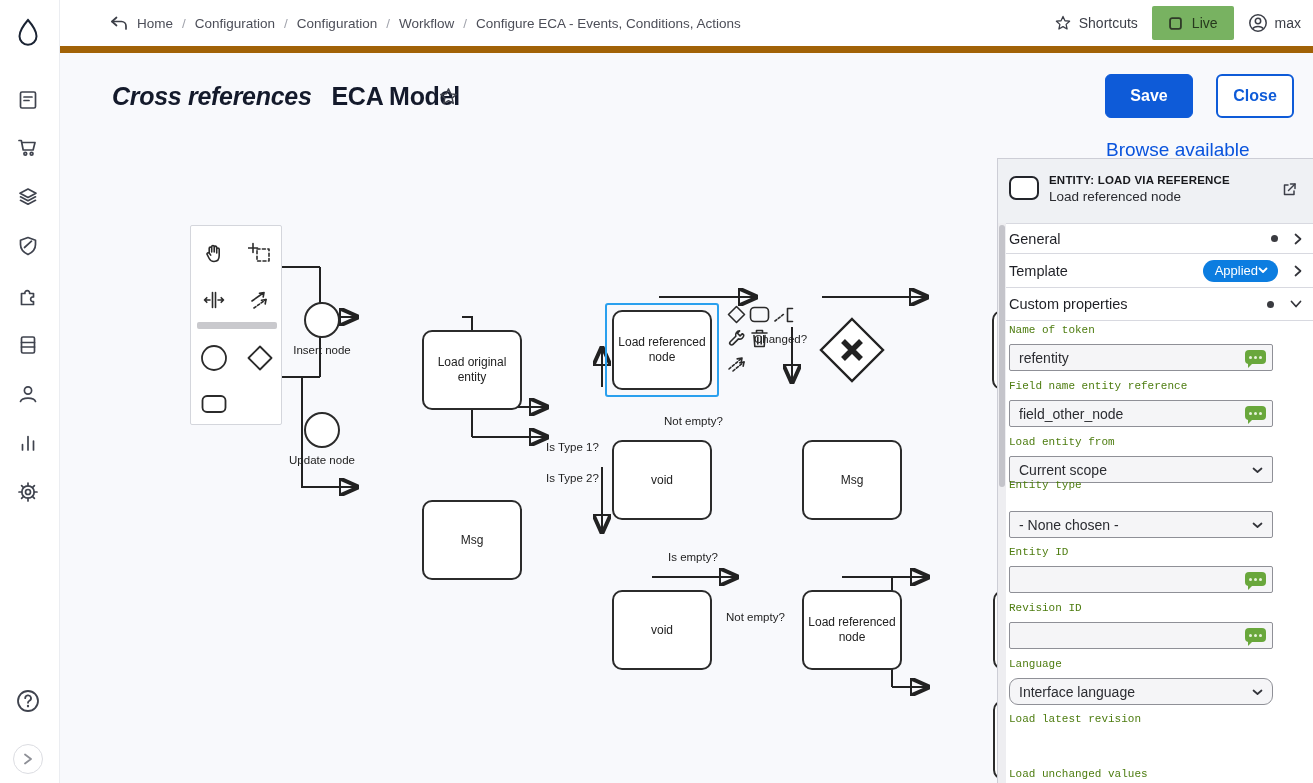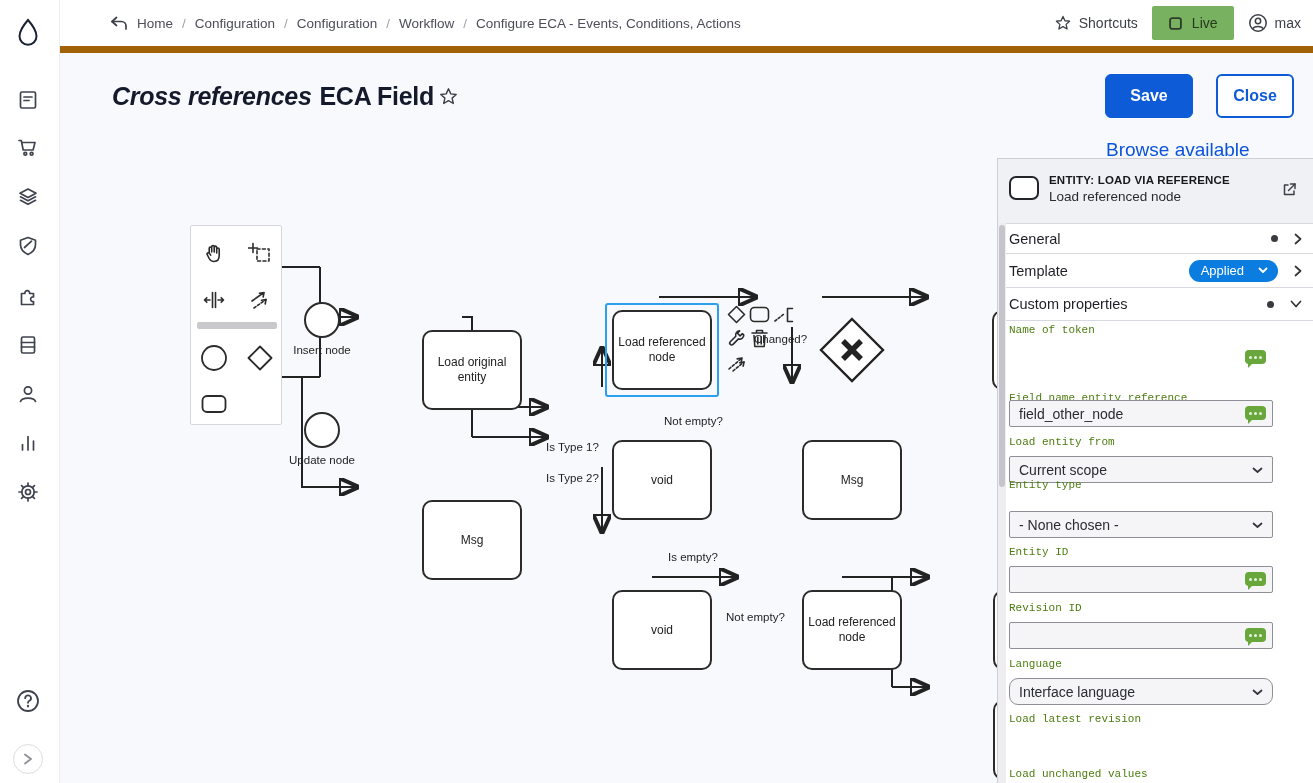--- a/index.html
+++ b/index.html
@@ -20,21 +20,21 @@
   .crumbs { display:flex; align-items:center; gap:9px; margin-left:50px; font-size:13.5px; color:#4c4e58; }
   .crumbs .sep { color:#a2a4ad; }
   .crumb { cursor:pointer; }
   .hdr-right { position:absolute; right:12px; display:flex; align-items:center; gap:14px; }
   .shortcuts { display:flex; align-items:center; gap:7px; font-size:14px; color:#3c3f48; cursor:pointer; }
   .live-btn { display:flex; align-items:center; gap:9px; background:#78b261; color:#26391d; font-size:14px; padding:9px 16px; border-radius:2px; cursor:pointer; }
   .user { display:flex; align-items:center; gap:7px; font-size:14px; color:#3c3f48; cursor:pointer; }
 
   
   .page-title { position:absolute; left:112px; top:82px; font-size:25px; font-weight:bold; color:#141a2b; letter-spacing:-.3px; z-index:5; }
-  .page-title .it { font-style:italic; margin-right:8px; }
+  .page-title .it { font-style:italic; margin-right:20px; }
   .title-star { position:absolute; left:438px; top:86px; z-index:5; cursor:pointer; }
   .btn { position:absolute; top:74px; height:44px; border-radius:6px; font-size:16px; font-weight:bold; display:flex; align-items:center; justify-content:center; cursor:pointer; z-index:5; }
   .btn-save { left:1105px; width:88px; background:#0e5bd8; color:#fff; border:1px solid #0e5bd8; }
   .btn-close { left:1216px; width:78px; background:#fff; color:#0e5bd8; border:2px solid #0e5bd8; }
   .tokens-link { position:absolute; left:1106px; top:139px; font-size:19px; color:#0a54dd; cursor:pointer; z-index:5; }
 
   
   .canvas { position:absolute; left:60px; top:53px; right:0; bottom:0; }
   .edges { position:absolute; left:0; top:0; z-index:1; }
   .edges path, .edges polyline { stroke:#222; stroke-width:2; fill:none; }
@@ -58,21 +58,21 @@
   .panel { position:absolute; left:997px; top:158px; width:316px; height:625px; background:#fff; border-left:1px solid #cdced6; border-top:1px solid #cdced6; z-index:10; font-size:14px; }
   .panel-header { position:absolute; left:0; top:0; width:316px; height:64px; background:#eff1f4; }
   .ph-shape { position:absolute; left:11px; top:17px; width:30px; height:24px; border:2.4px solid #23252b; border-radius:7px; background:#fff; }
   .ph-type { position:absolute; left:51px; top:15px; font-size:11.5px; font-weight:bold; color:#17181c; letter-spacing:.2px; }
   .ph-name { position:absolute; left:51px; top:30px; font-size:13.5px; color:#2a2b30; }
   .ph-open { position:absolute; right:17px; top:23px; cursor:pointer; }
   .prow { position:absolute; left:0; width:316px; background:#fff; border-top:1px solid #d8d9e0; display:flex; align-items:center; cursor:pointer; }
   .prow-label { margin-left:11px; font-size:14.5px; color:#1f2026; }
   .prow-right { position:absolute; right:12px; display:flex; align-items:center; gap:16px; }
   .dot { width:7px; height:7px; border-radius:50%; background:#3a3b40; }
-  .badge { background:#0c7de0; color:#fff; font-size:13px; border-radius:12px; padding:3px 10px 4px 12px; display:flex; align-items:center; gap:14px; cursor:pointer; }
+  .badge { background:#0c7de0; color:#fff; font-size:13px; border-radius:12px; padding:3px 10px 4px 12px; display:flex; align-items:center; gap:0; cursor:pointer; }
   .pscroll { position:absolute; left:0; top:64px; width:8px; height:561px; background:#eeeef1; }
   .pscroll .thumb { position:absolute; left:1px; top:2px; width:6px; height:262px; background:#c4c4ca; border-radius:3px; }
   .fld-label { position:absolute; left:11px; font-size:11px; color:#4d7c0f;font-family:Liberation Mono, monospace; }
   .txt, .sel { position:absolute; left:11px; width:264px; height:27px; background:#f5f5f7; border:1px solid #8f9097; border-radius:2px; font-size:14px; color:#2b2c31; font-family:"Liberation Sans",sans-serif; padding:0 28px 0 9px; }
   .sel { display:flex; align-items:center; cursor:pointer; padding-right:20px; }
   .sel svg { position:absolute; right:9px; top:10px; }
   .tok { position:absolute; width:21px; height:14px; background:#69a73c; border-radius:4px; display:flex; align-items:center; justify-content:center; gap:2px; cursor:pointer; }
   .tok i { width:3px; height:3px; background:#e8f3dd; border-radius:50%; }
   .tok::after { content:""; position:absolute; left:3px; bottom:-4px; border:3px solid transparent; border-top-color:#69a73c; border-left-color:#69a73c; }
   .chev-r, .chev-d { display:block; }
@@ -334,21 +334,21 @@
               <circle cx="10" cy="8" r="2.7"></circle>
               <path d="M4.8,15.6 c1.4,-2.9 9,-2.9 10.4,0"></path>
             </g>
           </svg>
         <span>max</span>
       </div>
     </div>
   </div>
 
   <div class="page-title">
-    <span class="it">Cross references</span><span>ECA Field</span>
+    <span class="it">Cross references</span><span>ECA Model</span>
   </div>
   <div class="title-star">
     <svg width="21" height="21" viewBox="0 0 24 24">
         <path d="M12 3.2l2.6 5.8 6.2.65-4.65 4.2 1.3 6.15L12 16.8l-5.45 3.2 1.3-6.15-4.65-4.2 6.2-.65z" fill="none" stroke="#3c3f48" stroke-width="1.6" stroke-linejoin="round"></path>
       </svg>
   </div>
   <div class="btn btn-save">Save</div>
   <div class="btn btn-close">Close</div>
   <div class="tokens-link">Browse available tokens.</div>
 
@@ -395,27 +395,28 @@
       <span class="prow-label">Custom properties</span>
       <span class="prow-right">
           <span class="dot"></span>
         <svg class="chev-d" width="12" height="8" viewBox="0 0 12 8">
             <polyline points="1.5,1.5 6,6.5 10.5,1.5" fill="none" stroke="#33343a" stroke-width="1.7" stroke-linecap="round" stroke-linejoin="round"></polyline>
           </svg>
       </span>
     </div>
 
     <div class="fld-label" style="top:165px;">Name of token</div>
+    <input class="txt" style="top: 185px;" value="refentity">
     <span class="tok" style="top:191px;right:47px;">
         <i></i>
         <i></i>
         <i></i>
       </span>
 
-    <div class="fld-label" style="top:233px;">Field name entity reference</div>
+    <div class="fld-label" style="top:221px;">Field name entity reference</div>
     <input class="txt" style="top: 241px;" value="field_other_node">
     <span class="tok" style="top:247px;right:47px;">
         <i></i>
         <i></i>
         <i></i>
       </span>
 
     <div class="fld-label" style="top:277px;">Load entity from</div>
     <div class="sel" style="top:297px;">
         <span>Current scope</span>

